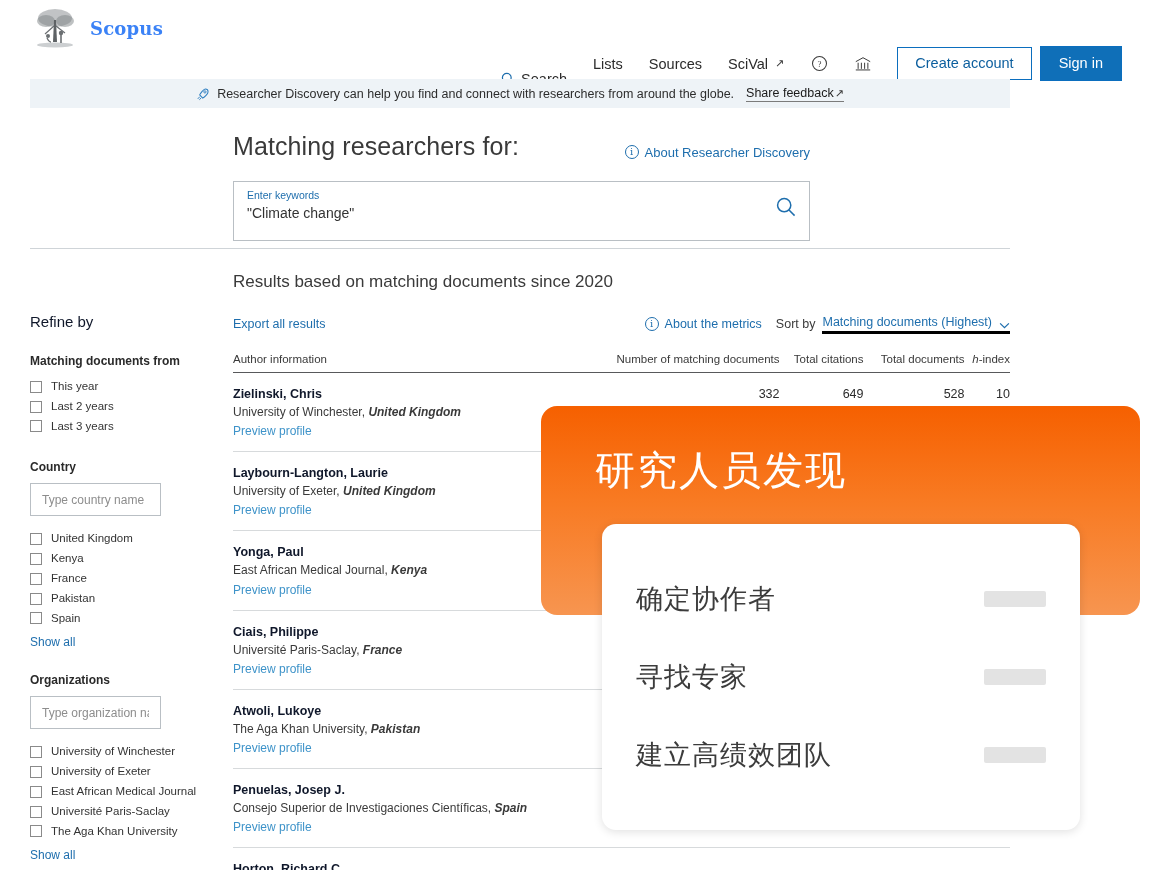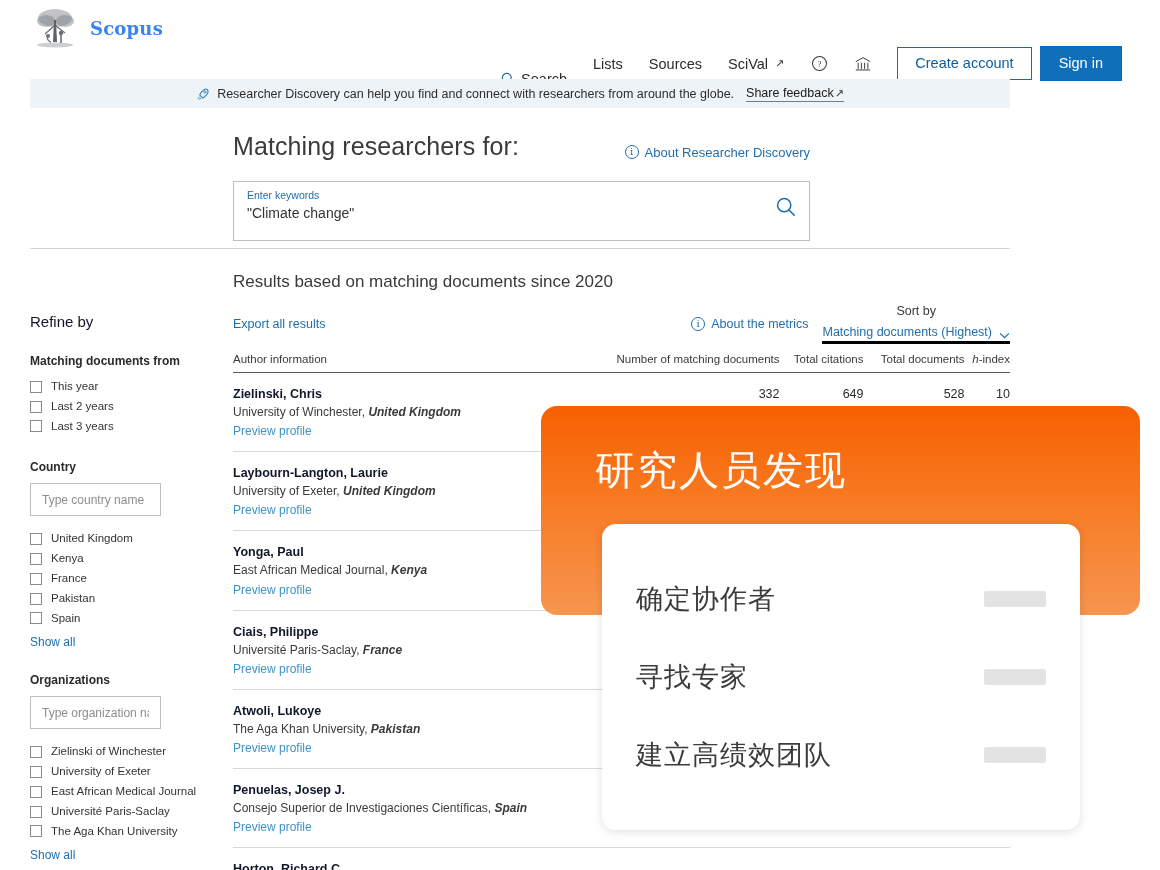--- a/index.html
+++ b/index.html
@@ -166,21 +166,21 @@
     height: 22px;
   }
   .export-link {
     font-size: 12.5px; color: #1e6ead; text-decoration: none; cursor: pointer;
   }
   .toolbar-right { display: flex; align-items: center; gap: 14px; }
   .metrics-link {
     display: flex; align-items: center; gap: 6px;
     font-size: 12.5px; color: #1e6ead; text-decoration: none; cursor: pointer;
   }
-  .sort-wrap { display: flex; align-items: center; gap: 7px; flex-direction: column; }
+  .sort-wrap { display: flex; align-items: center; gap: 7px; }
   .sort-label { font-size: 12.5px; color: #3a3a3a; }
   .sort-select {
     display: flex; align-items: flex-end; gap: 7px;
     font-size: 12.5px; color: #1e6ead; cursor: pointer;
     border-bottom: 3px solid #000000; padding-bottom: 2px;
   }
   .chev { width: 11px; height: 7px; }
 
   .tbl { width: 777px; border-collapse: collapse; margin-top: 18px; }
   .tbl thead th {
@@ -387,21 +387,21 @@
         <span class="check-label">Spain</span>
       </label>
       <a class="show-all">Show all</a>
     </div>
 
     <div class="facet-group">
       <div class="facet-title">Organizations</div>
       <input class="facet-input" type="text" placeholder="Type organization name" style="">
       <label class="check-row">
         <span class="checkbox"></span>
-        <span class="check-label">Zielinski of Winchester</span>
+        <span class="check-label">University of Winchester</span>
       </label>
       <label class="check-row">
         <span class="checkbox"></span>
         <span class="check-label">University of Exeter</span>
       </label>
       <label class="check-row">
         <span class="checkbox"></span>
         <span class="check-label">East African Medical Journal</span>
       </label>
       <label class="check-row">

